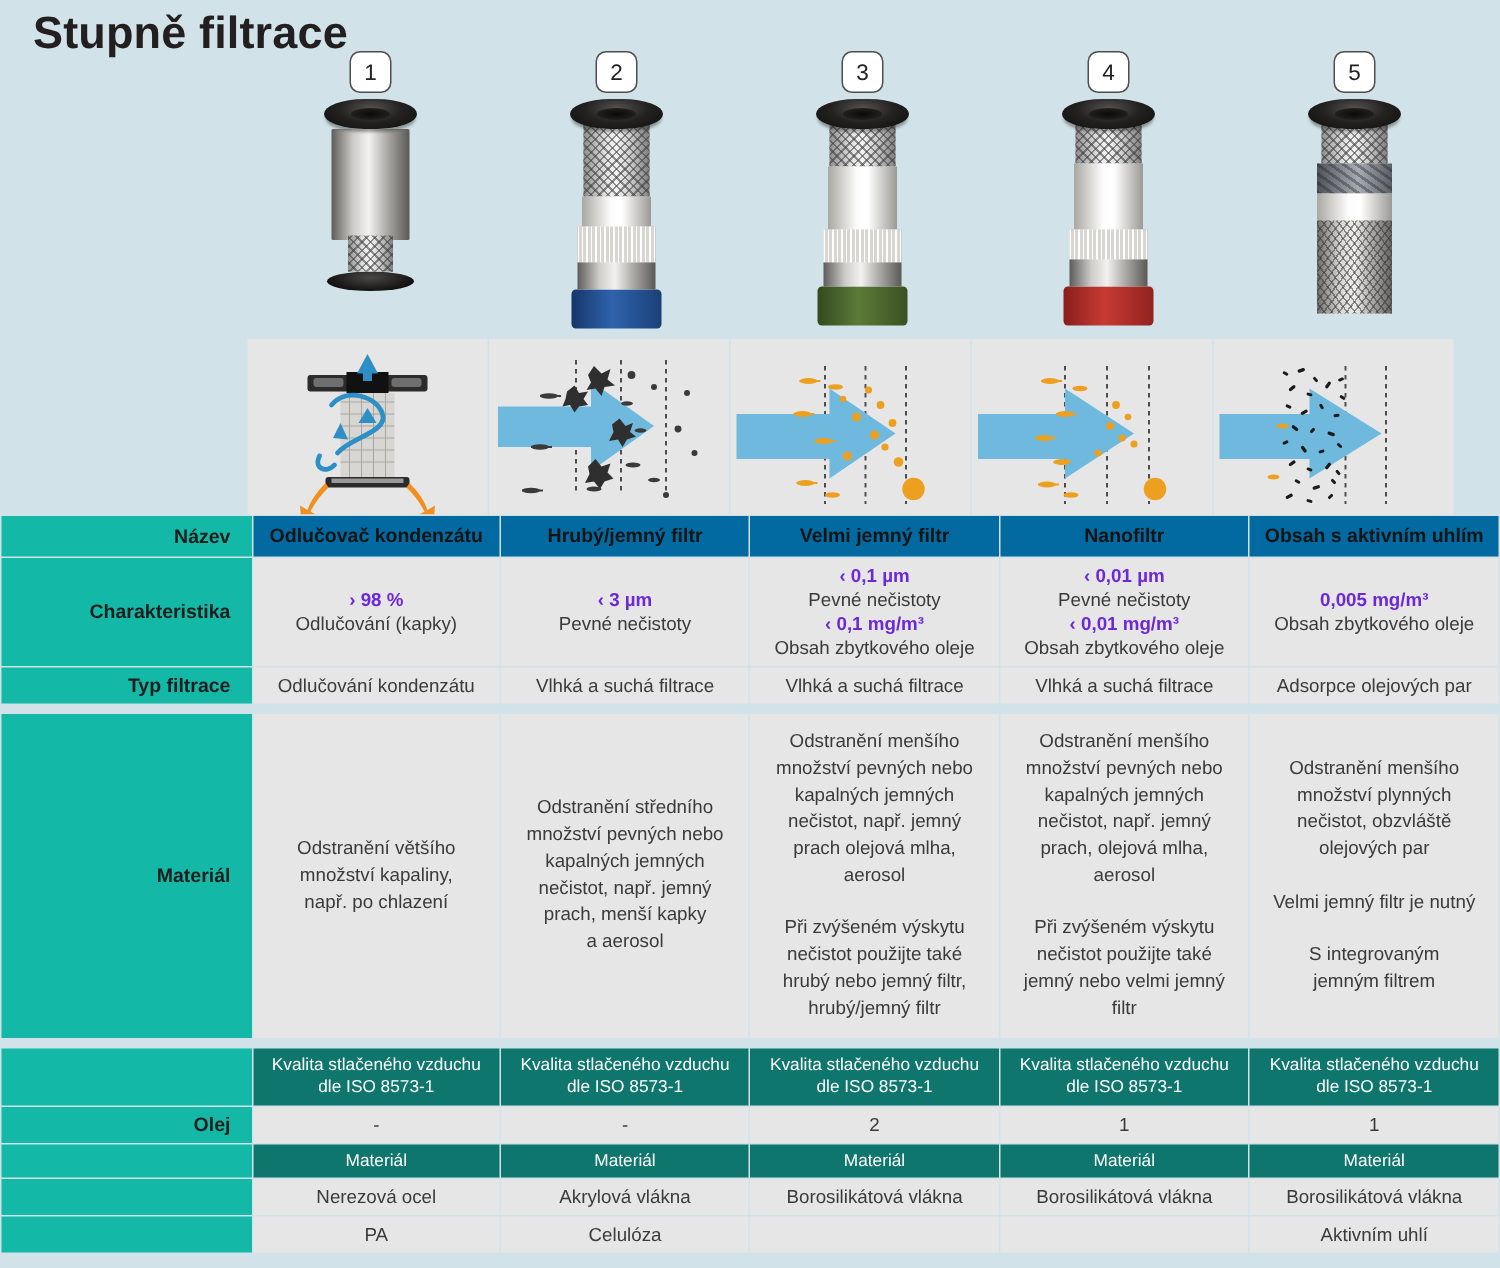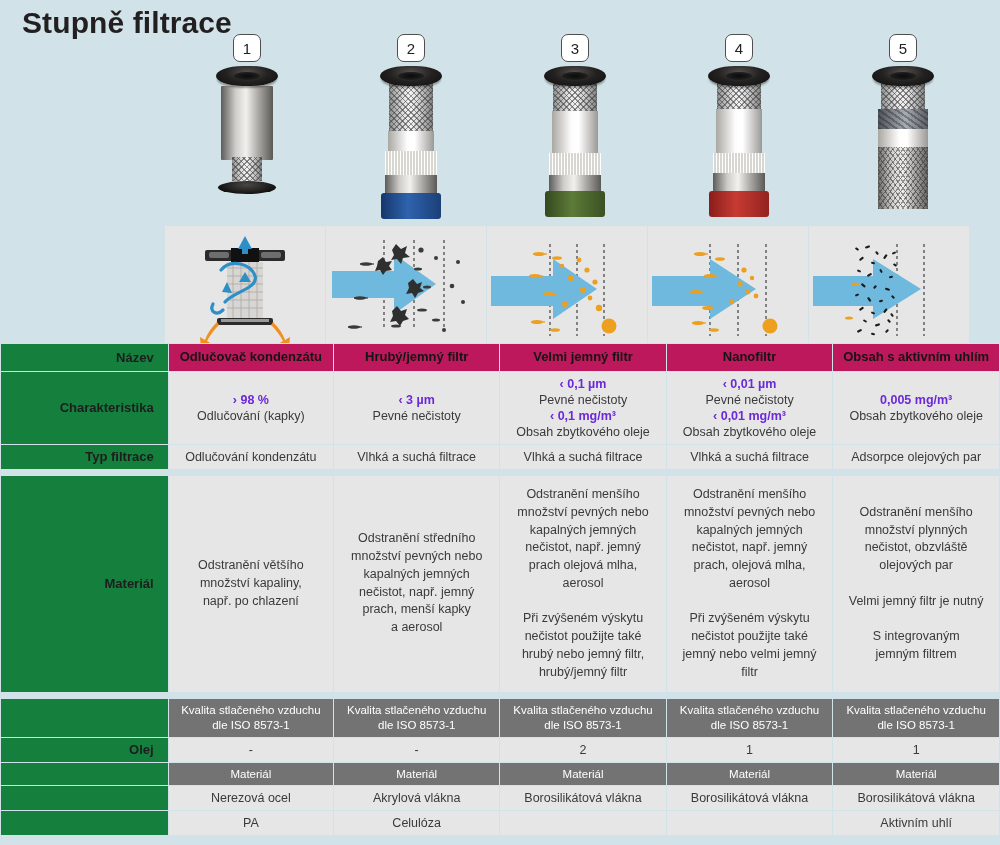--- a/index.html
+++ b/index.html
@@ -93,29 +93,29 @@
   }
   .diag:last-child{margin-right:0;}
   
   table{
     position:absolute;left:0;top:343px;width:1000px;
     border-collapse:separate;border-spacing:1px 1px;
     font-size:12.5px;
   }
   td{ padding:0; vertical-align:middle; }
   td.lab{
-    width:160px;background:#15803d;text-align:right;
+    width:160px;background:#14b8a6;text-align:right;
     padding-right:14px;font-weight:bold;font-size:13px;color:#1d1d1d;
   }
   td.cell{
     width:159px;background:#e6e6e6;text-align:center;color:#3a3a3a;
     padding:4px 6px;line-height:1.28;
   }
-  td.cell.white{background:#be185d;font-weight:bold;color:#141414;font-size:13px;padding:5px 4px;}
-  td.cell.teal{background:#737373;color:#ffffff;font-size:11.5px;line-height:1.3;padding:4px 6px;}
+  td.cell.white{background:#0369a1;font-weight:bold;color:#141414;font-size:13px;padding:5px 4px;}
+  td.cell.teal{background:#0f766e;color:#ffffff;font-size:11.5px;line-height:1.3;padding:4px 6px;}
   .b{font-weight:bold;color:#6d28d9;}
   .gap{height:5px;}
   .gap td{background:#d1e3e8;}
   .pouziti td.cell{padding:10px 8px;line-height:1.42;}
   .pouziti td.lab{vertical-align:middle;}
 </style>
 </head>
 <body>
 
 <div id="title">Stupně filtrace</div>

